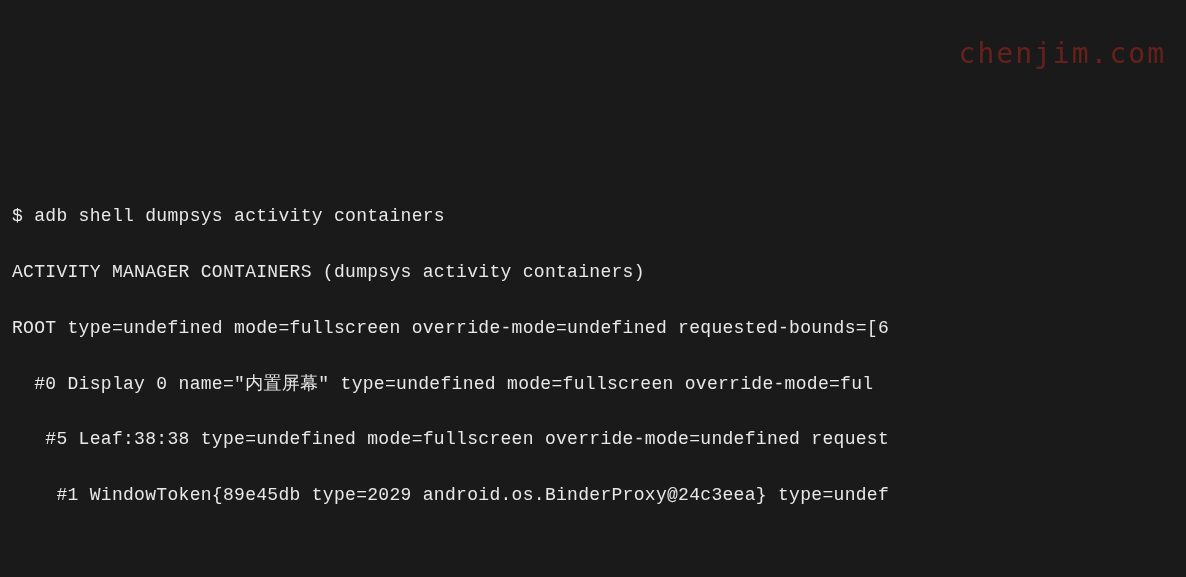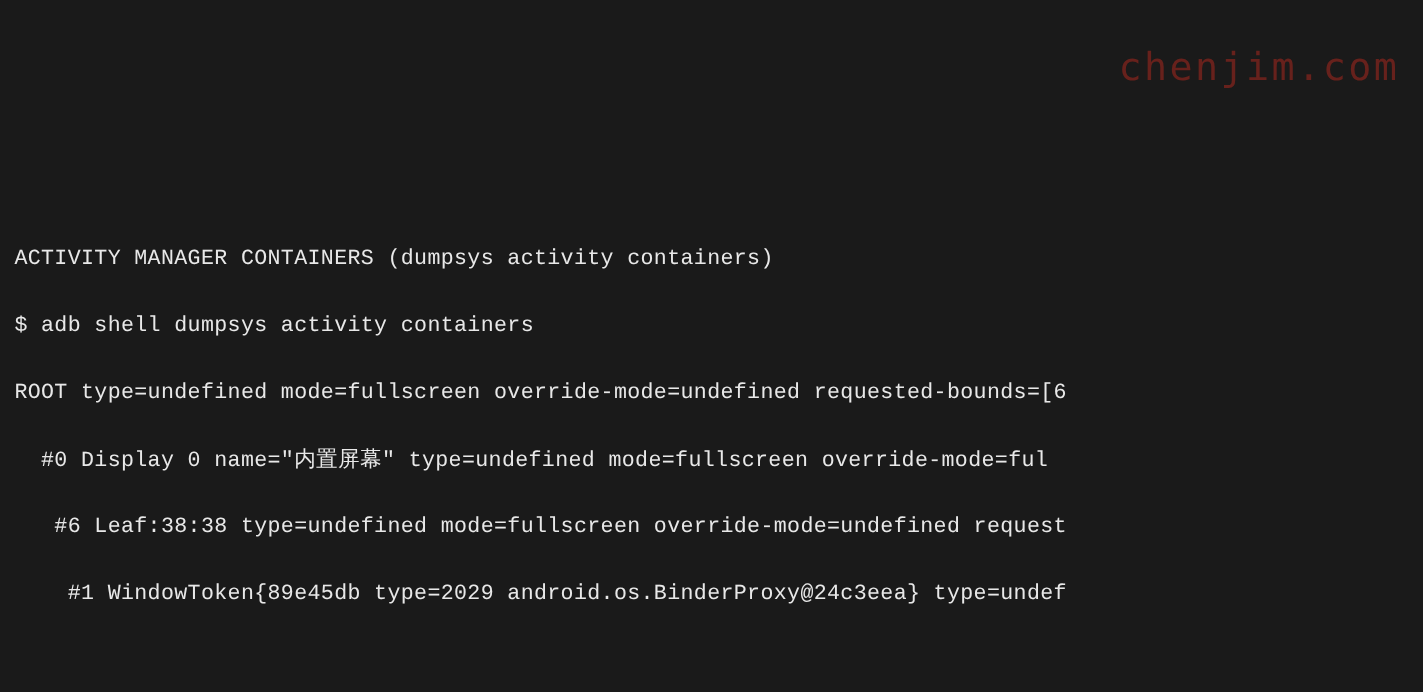--- a/index.html
+++ b/index.html
@@ -19,45 +19,45 @@
       overflow: hidden;
       white-space: pre;
       position: relative;
       letter-spacing: 0.3px;
     }
     .watermark {
       position: absolute;
       top: 32px;
       right: 20px;
       color: rgba(180, 40, 30, 0.5);
-      font-size: 32px;
+      font-size: 28px;
       font-weight: normal;
       font-family: "Consolas", "Monaco", monospace;
       letter-spacing: 2px;
       pointer-events: none;
       z-index: 10;
     }
     .terminal-line {
       display: block;
       white-space: pre;
     }
   </style>
 </head>
 <body>
 
 
 
 <div class="watermark">chenjim.com</div>
 
 <div>
+<span class="terminal-line">$ adb shell dumpsys activity containers</span>
 <span class="terminal-line">ACTIVITY MANAGER CONTAINERS (dumpsys activity containers)</span>
-<span class="terminal-line">$ adb shell dumpsys activity containers</span>
 <span class="terminal-line">ROOT type=undefined mode=fullscreen override-mode=undefined requested-bounds=[6</span>
 <span class="terminal-line">  #0 Display 0 name="内置屏幕" type=undefined mode=fullscreen override-mode=ful</span>
-<span class="terminal-line">   #6 Leaf:38:38 type=undefined mode=fullscreen override-mode=undefined request</span>
+<span class="terminal-line">   #5 Leaf:38:38 type=undefined mode=fullscreen override-mode=undefined request</span>
 <span class="terminal-line">    #1 WindowToken{89e45db type=2029 android.os.BinderProxy@24c3eea} type=undef</span>
 
 
 
 
 
 
 
 
 

